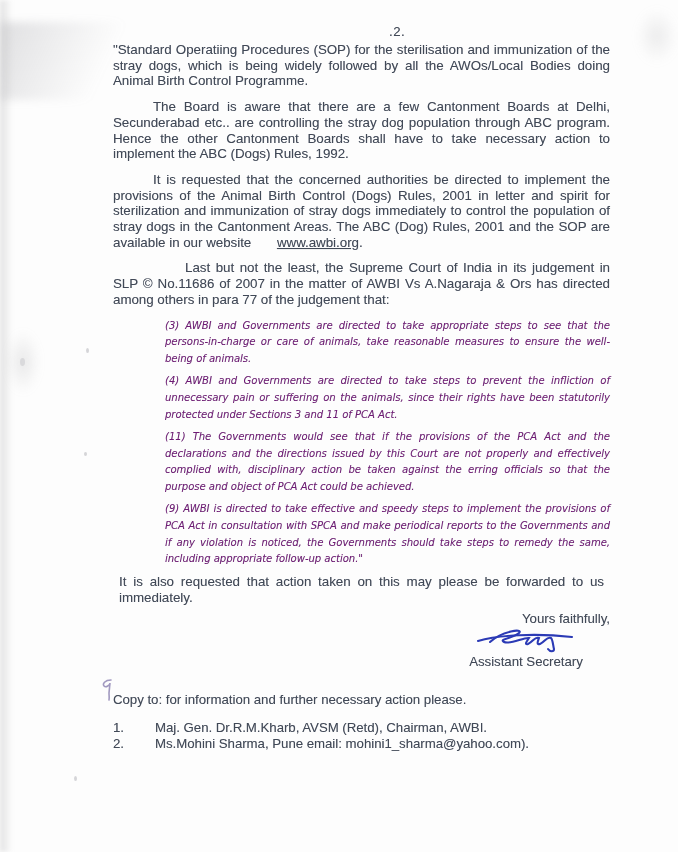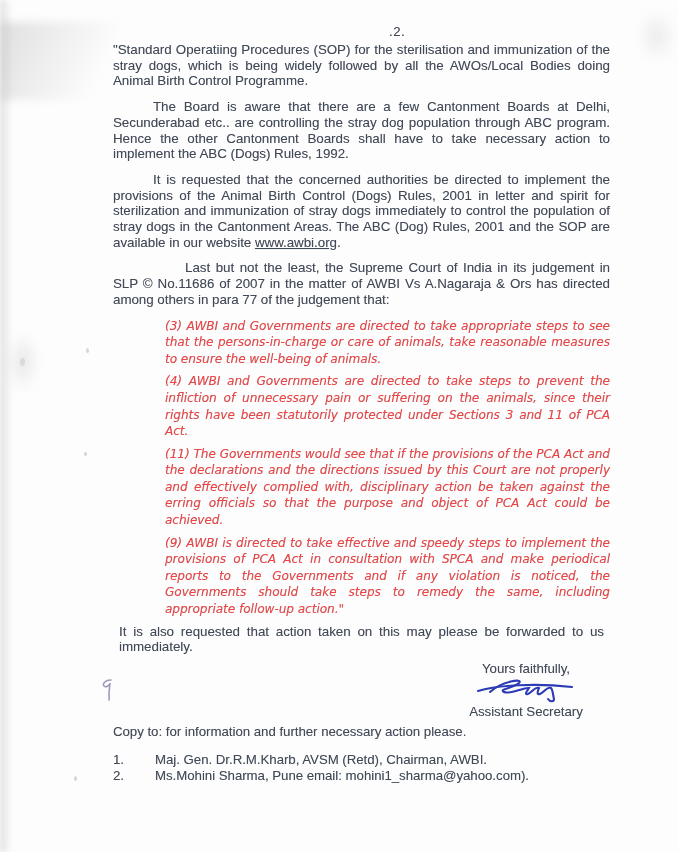--- a/index.html
+++ b/index.html
@@ -41,40 +41,40 @@
   
   .content{
     position:absolute;left:113px;top:0;width:497px;
     padding-top:42px;
     font-size:13.3px;line-height:15.7px;
     text-shadow:.2px .2px .3px rgba(62,69,85,.35);
   }
   .para{margin:0 0 10px 0;text-align:justify;}
   .para.indent{text-indent:40px;}
   .para.indent-deep{text-indent:72px;}
-  .weblink{text-decoration:underline;}
+  .weblink{text-decoration:underline;margin-left:22px;}
 
   .quote{
     margin:0 0 6px 52px;
     font-family:"DejaVu Sans", sans-serif;
     font-style:italic;
-    font-size:12px;line-height:16.6px;
+    font-size:10px;line-height:16.6px;
     text-align:justify;
-    color:#ef4444;
+    color:#701a75;
   }
   .after-quotes{margin:6px;}
 
   
   .closing{width:168px;margin:4px 0 0 auto;text-align:center;}
-  .valediction{font-size:13.2px;line-height:15px;}
+  .valediction{font-size:13.2px;line-height:15px;text-align:right;}
   .sig-ink{display:block;margin:0 auto;}
   .sig-name,.sig-title{font-size:13.2px;line-height:15.5px;}
 
   
-  .copy-line{margin-top:4px;font-size:13.2px;}
+  .copy-line{margin-top:22px;font-size:13.2px;}
   .copy-list{margin-top:13px;}
   .copy-row{display:flex;line-height:16px;font-size:13.2px;}
   .copy-num{width:42px;flex:0 0 42px;}
 
   
   .pen-tick{position:absolute;left:100px;top:678px;}
 </style>
 </head>
 <body>
 

